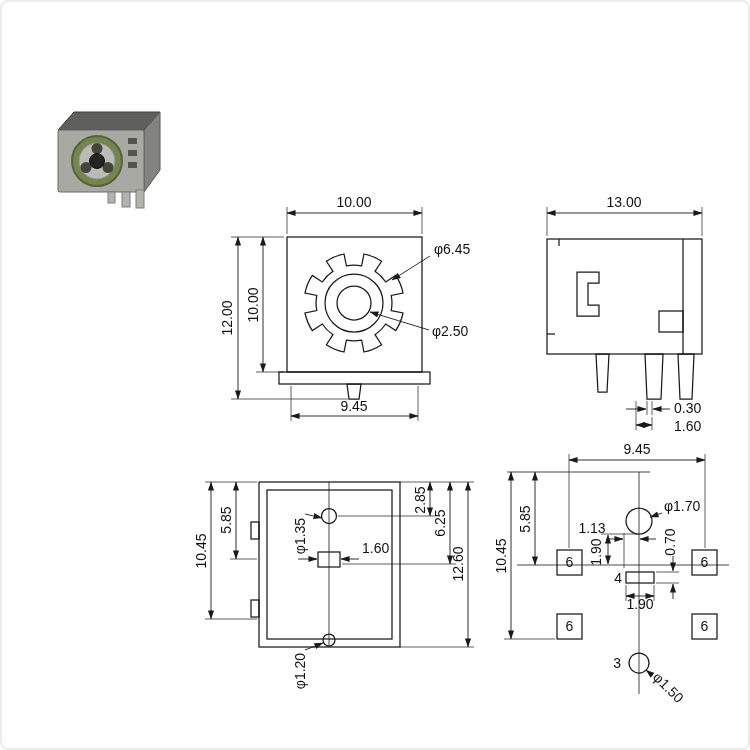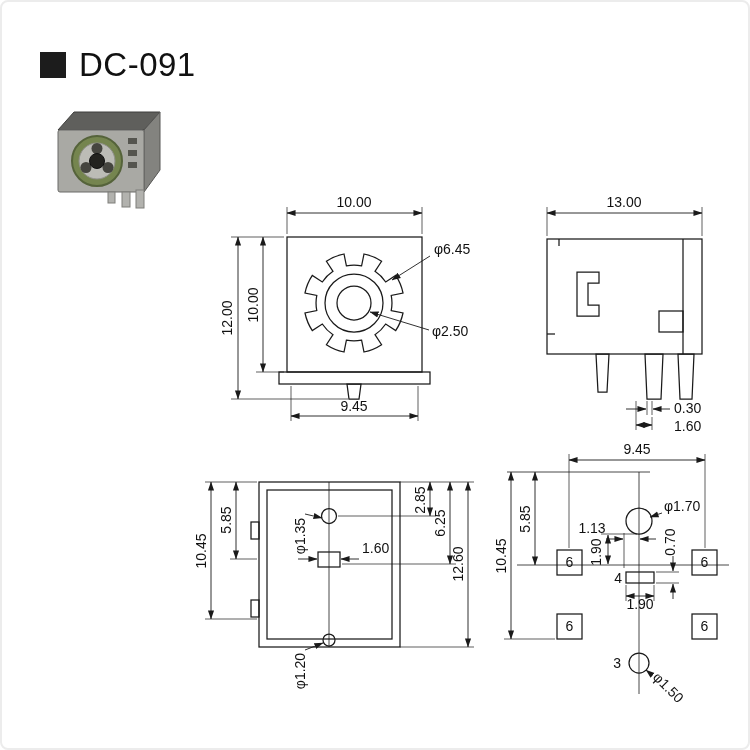--- a/index.html
+++ b/index.html
@@ -15,24 +15,20 @@
   .body rect,.body path,.body circle,.body polygon,.body line{stroke:#1a1a1a;stroke-width:1.25;fill:none}
   .dim line{stroke:#1a1a1a;stroke-width:.9;fill:none}
   .dim line.ext{stroke-width:.7}
   .cl{stroke:#1a1a1a;stroke-width:.8;fill:none}
 </style>
 </head>
 <body>
 
 <div class="page">
 
-  <div class="header">
-    <span class="sq"></span>
-    <span class="title">DC-091</span>
-  </div>
 
   <svg class="photo" width="120" height="115" viewBox="0 0 120 115">
     <polygon points="6,26 22,8 108,8 92,26" fill="#5f5f5c" stroke="#3f3f3d"></polygon>
     <polygon points="92,26 108,8 108,66 92,88" fill="#83837f" stroke="#565654"></polygon>
     <rect x="6" y="26" width="86" height="62" rx="2" fill="#a9a9a4" stroke="#6b6b68"></rect>
     <rect x="76" y="34" width="9" height="6" fill="#55554f"></rect>
     <rect x="76" y="46" width="9" height="6" fill="#55554f"></rect>
     <rect x="76" y="58" width="9" height="6" fill="#55554f"></rect>
     <rect x="56" y="88" width="7" height="11" fill="#b2b2ae" stroke="#7e7e7a"></rect>
     <rect x="70" y="88" width="8" height="15" fill="#b2b2ae" stroke="#7e7e7a"></rect>

